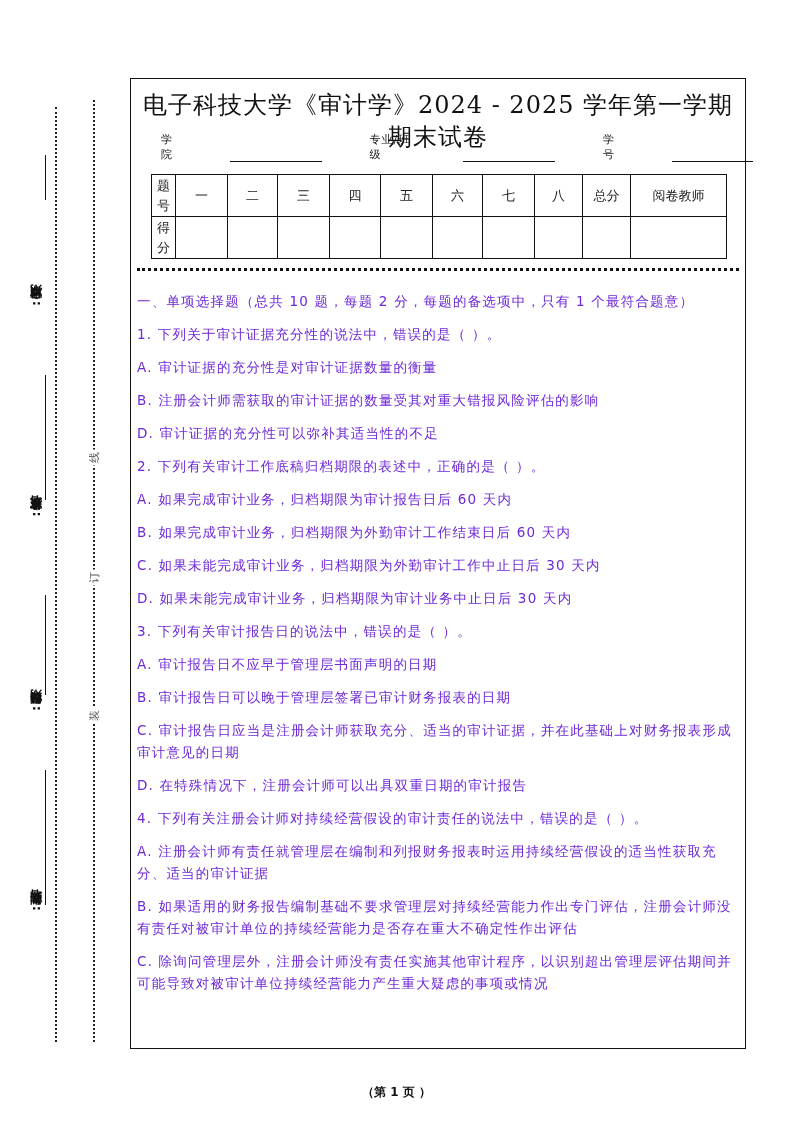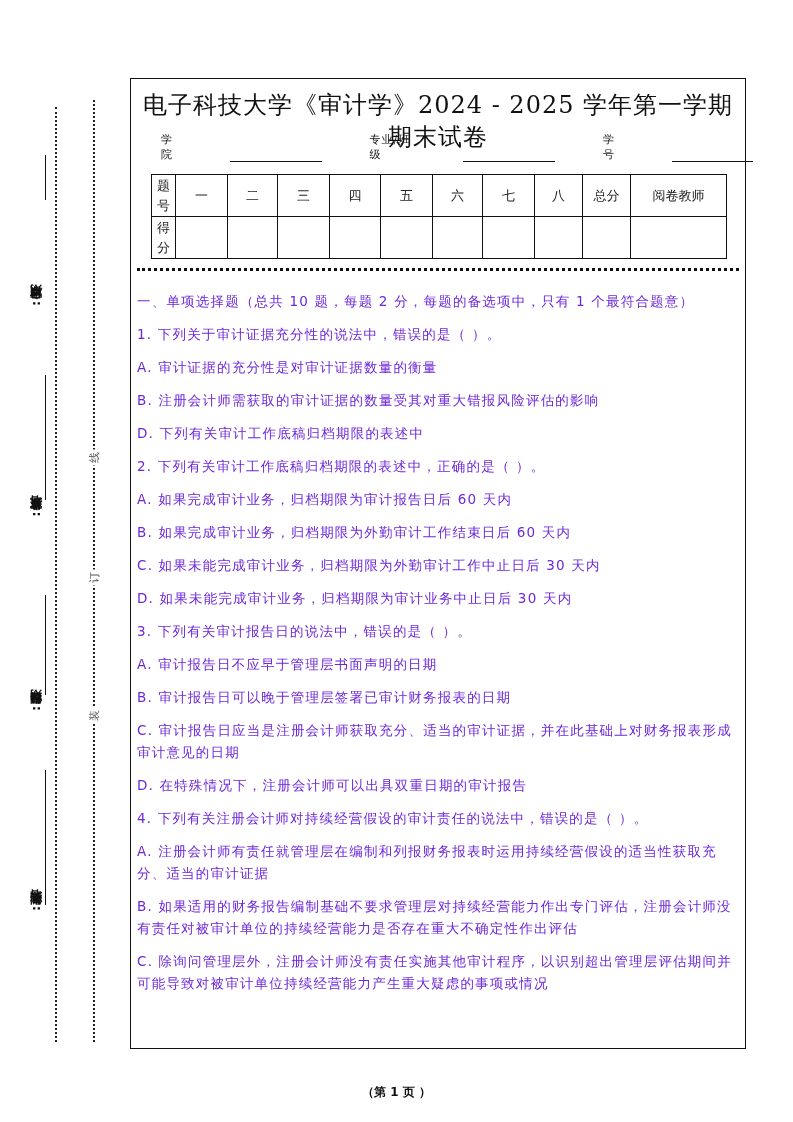--- a/index.html
+++ b/index.html
@@ -132,21 +132,21 @@
     </table>
 
   <div class="sep-dots"></div>
 
   <div class="content">
     <p>一、单项选择题（总共 10 题，每题 2 分，每题的备选项中，只有 1 个最符合题意）</p>
 
     <p>1. 下列关于审计证据充分性的说法中，错误的是（   ）。</p>
     <p>A. 审计证据的充分性是对审计证据数量的衡量</p>
     <p>B. 注册会计师需获取的审计证据的数量受其对重大错报风险评估的影响</p>
-    <p>D. 下列有关审计工作底稿归档期限的表述中</p>
+    <p>D. 审计证据的充分性可以弥补其适当性的不足</p>
 
     <p>2. 下列有关审计工作底稿归档期限的表述中，正确的是（   ）。</p>
     <p>A. 如果完成审计业务，归档期限为审计报告日后 60 天内</p>
     <p>B. 如果完成审计业务，归档期限为外勤审计工作结束日后 60 天内</p>
     <p>C. 如果未能完成审计业务，归档期限为外勤审计工作中止日后 30 天内</p>
     <p>D. 如果未能完成审计业务，归档期限为审计业务中止日后 30 天内</p>
 
     <p>3. 下列有关审计报告日的说法中，错误的是（   ）。</p>
     <p>A. 审计报告日不应早于管理层书面声明的日期</p>
     <p>B. 审计报告日可以晚于管理层签署已审计财务报表的日期</p>

